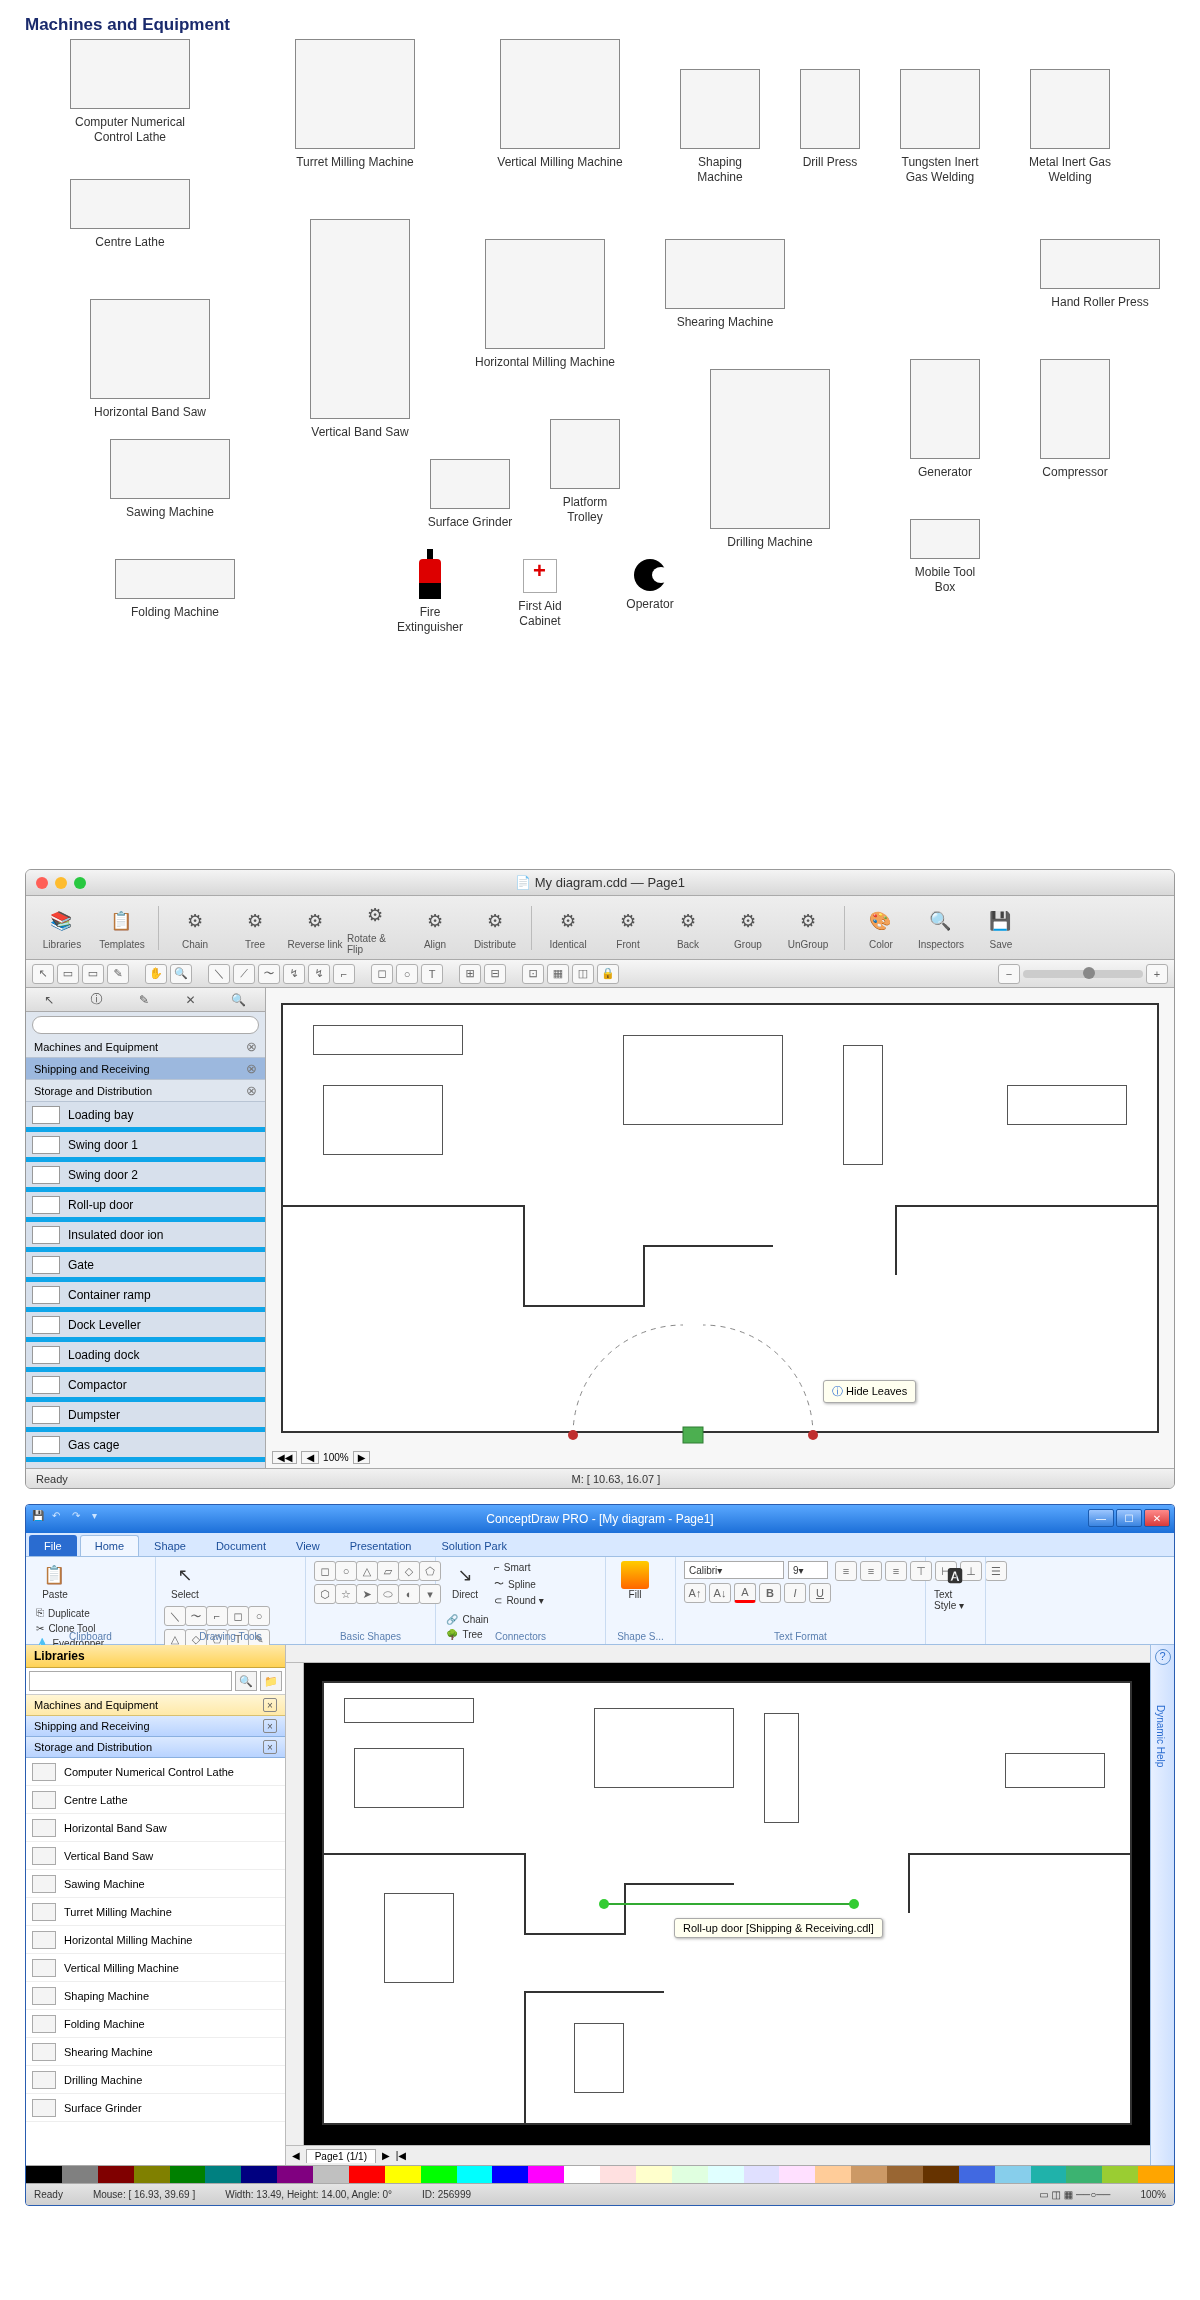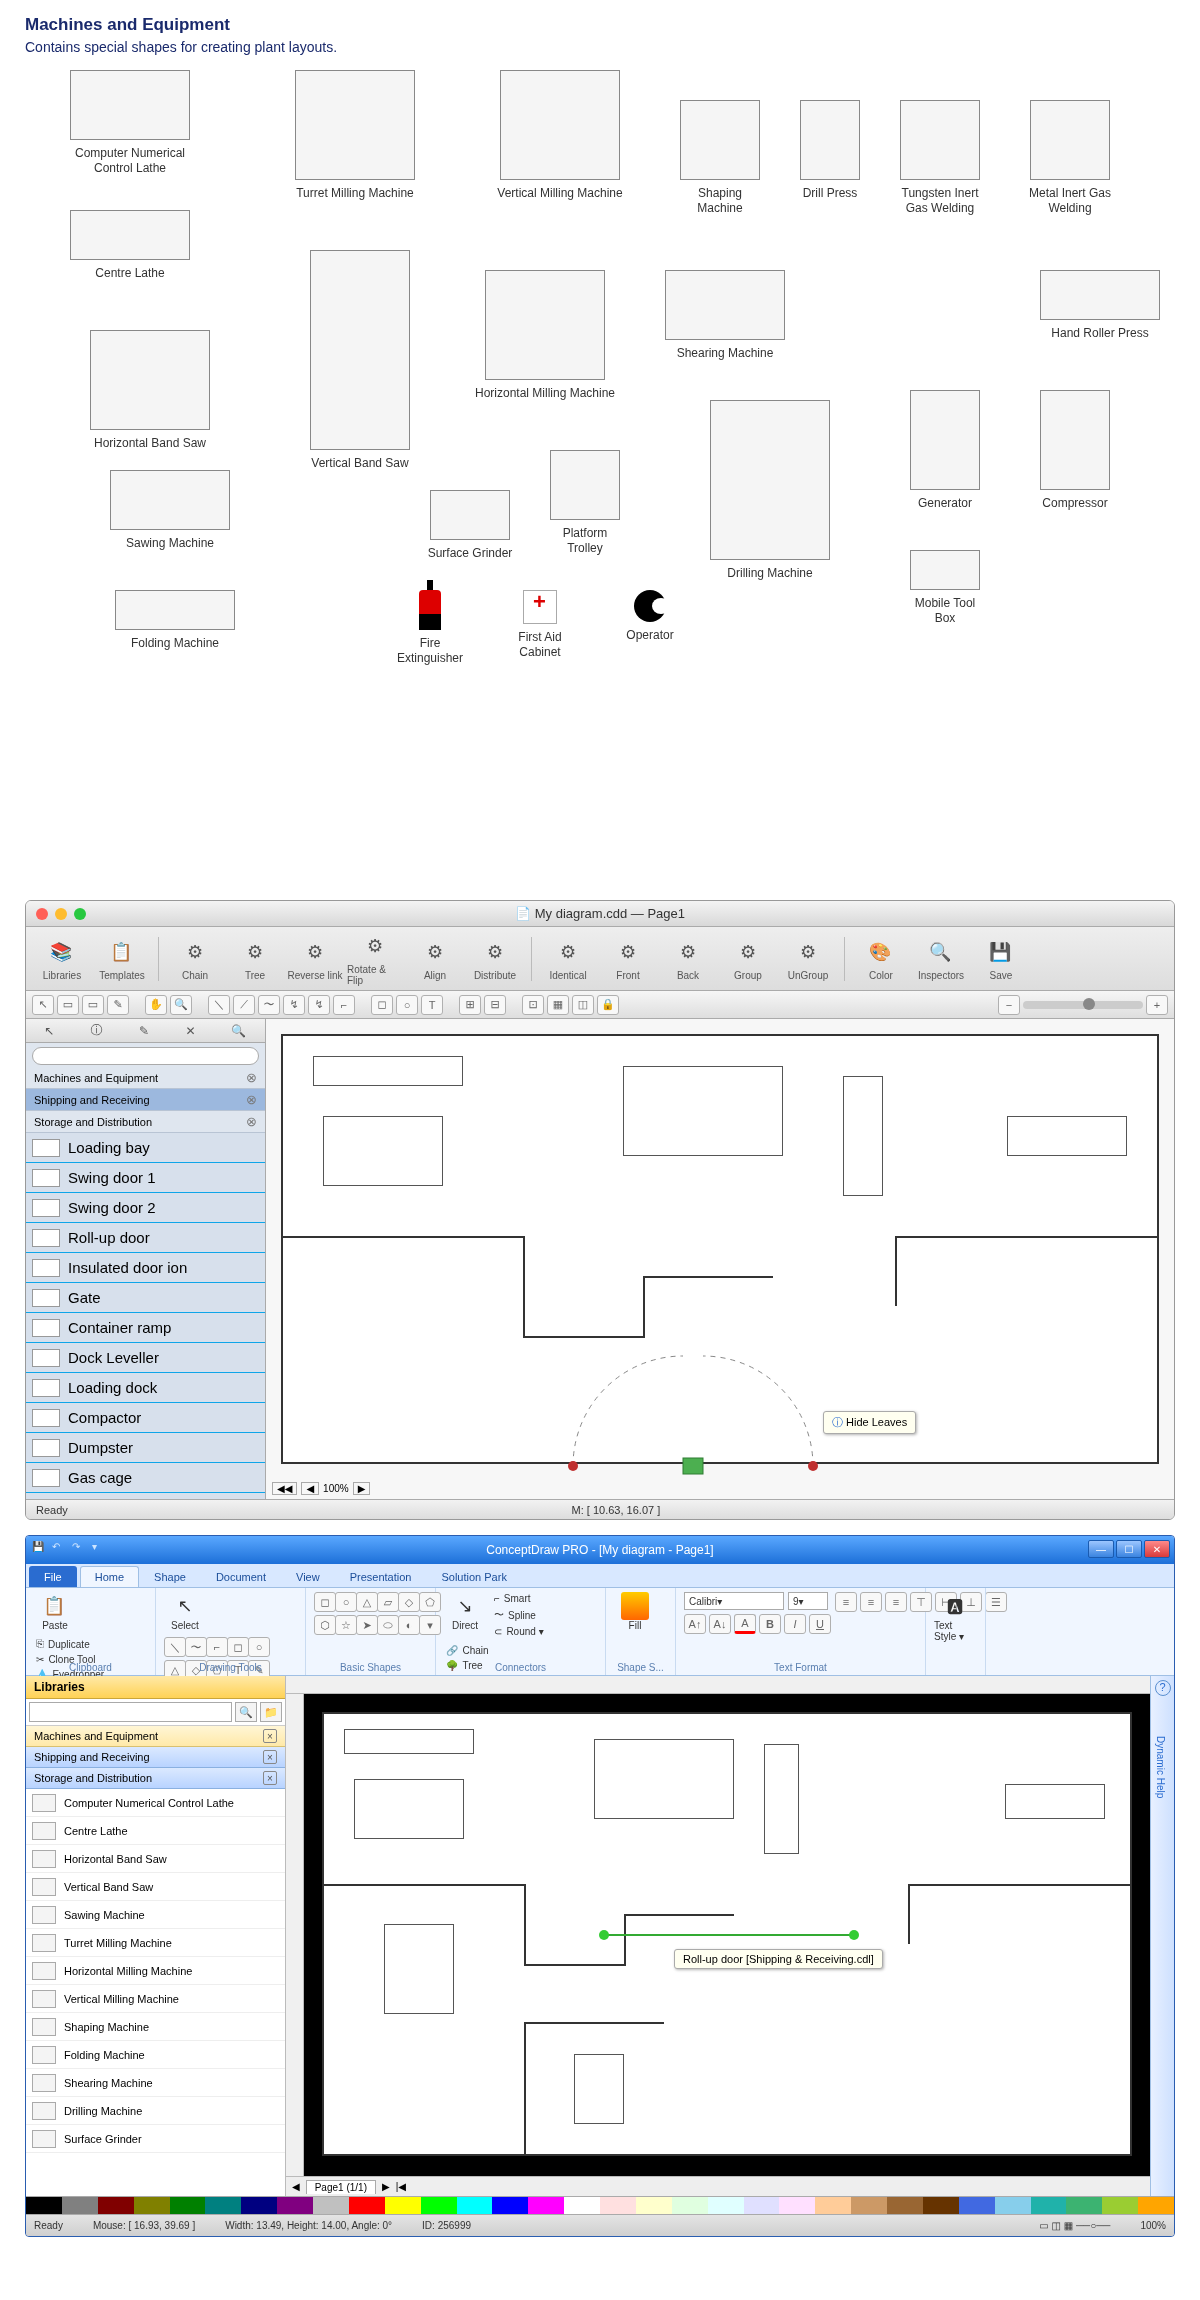--- a/index.html
+++ b/index.html
@@ -34,21 +34,21 @@
   .mini-sep{width:10px;}
   .mac-body { display:flex; height: 480px; background:#fff;}
   .mac-side { width: 240px; background:#dfe6ef; border-right:1px solid #aaa; display:flex;flex-direction:column;}
   .mac-side-tools{ height:24px;background:linear-gradient(#f2f2f2,#ddd);border-bottom:1px solid #aaa;display:flex;align-items:center;justify-content:space-around;font-size:12px;color:#555;}
   .mac-search{height:24px;padding:3px 6px;}
   .mac-search input{width:100%;height:18px;border:1px solid #aaa;border-radius:9px;padding:0 8px;font-size:11px;}
   .mac-cat{font-size:11px;padding:3px 8px;border-bottom:1px solid #b8c4d4;display:flex;justify-content:space-between;align-items:center;cursor:pointer;}
   .mac-cat.sel{background:#9cb8de;}
   .mac-cat .x{color:#777;font-size:13px;}
   .mac-lib-list{flex:1;overflow:auto;background:#d7e0ec;}
-  .mac-lib-item{display:flex;align-items:center;height:30px;font-size:15px;padding:0 6px;border-bottom:1px solid #0ea5e9;gap:8px;}
+  .mac-lib-item{display:flex;align-items:center;height:30px;font-size:12px;padding:0 6px;border-bottom:5px solid #0ea5e9;gap:8px;}
   .mac-lib-item .th{width:28px;height:18px;background:#fff;border:1px solid #999;}
   .mac-canvas{flex:1;position:relative;background:#f7f7f7;}
   .floorplan{position:absolute;inset:15px 15px 35px 15px;border:2px solid #333;background:#fff;}
   .tooltip{position:absolute;background:#fffff0;border:1px solid #aaa;padding:3px 8px;font-size:11px;border-radius:3px;box-shadow:1px 1px 3px rgba(0,0,0,.3);}
   .mac-status{height:20px;background:linear-gradient(#f2f2f2,#ddd);border-top:1px solid #aaa;font-size:11px;color:#333;display:flex;align-items:center;padding:0 10px;justify-content:space-between;}
   
   .win-win{margin:15px 25px 25px;border:1px solid #2a5db0;border-radius:4px;overflow:hidden;background:#e8e8e8;}
   .win-titlebar{height:28px;background:linear-gradient(#5aa8ff,#1c6fd8);display:flex;align-items:center;justify-content:center;color:#fff;font-size:12px;position:relative;}
   .win-titlebar .ctrls{position:absolute;right:4px;top:4px;display:flex;gap:2px;}
   .win-titlebar .ctrls span{width:26px;height:18px;background:linear-gradient(#9cc6ff,#3a84e0);border:1px solid #1a5bb0;border-radius:2px;display:flex;align-items:center;justify-content:center;font-size:10px;color:#fff;}
@@ -89,21 +89,20 @@
   .page-tabs .pt{background:#fff;border:1px solid #aaa;border-bottom:none;padding:1px 8px;}
   .ruler-h { height:18px;background:#f0f0f0;border-bottom:1px solid #bbb;}
   .ruler-v { width:18px;background:#f0f0f0;border-right:1px solid #bbb;}
   .floorplan-win{position:absolute;inset:18px 18px 20px 18px;border:2px solid #333;background:#fff;}
 </style>
 </head>
 <body>
 
 <div class="lib-sec">
   <div class="lib-title">Machines and Equipment</div>
-  <div class="lib-sub">Contains special shapes for creating plant layouts.</div>
   <div class="shape-grid" id="shape-grid">
       <div class="shp" style="left: 30px; top: 0px; width: 150px;">
         <div class="ico" style="width:120px;height:70px;"></div>
         <span class="lbl">Computer Numerical Control Lathe</span>
       </div>
       <div class="shp" style="left: 30px; top: 140px; width: 150px;">
         <div class="ico" style="width:120px;height:50px;"></div>
         <span class="lbl">Centre Lathe</span>
       </div>
       <div class="shp" style="left: 50px; top: 260px; width: 150px;">

